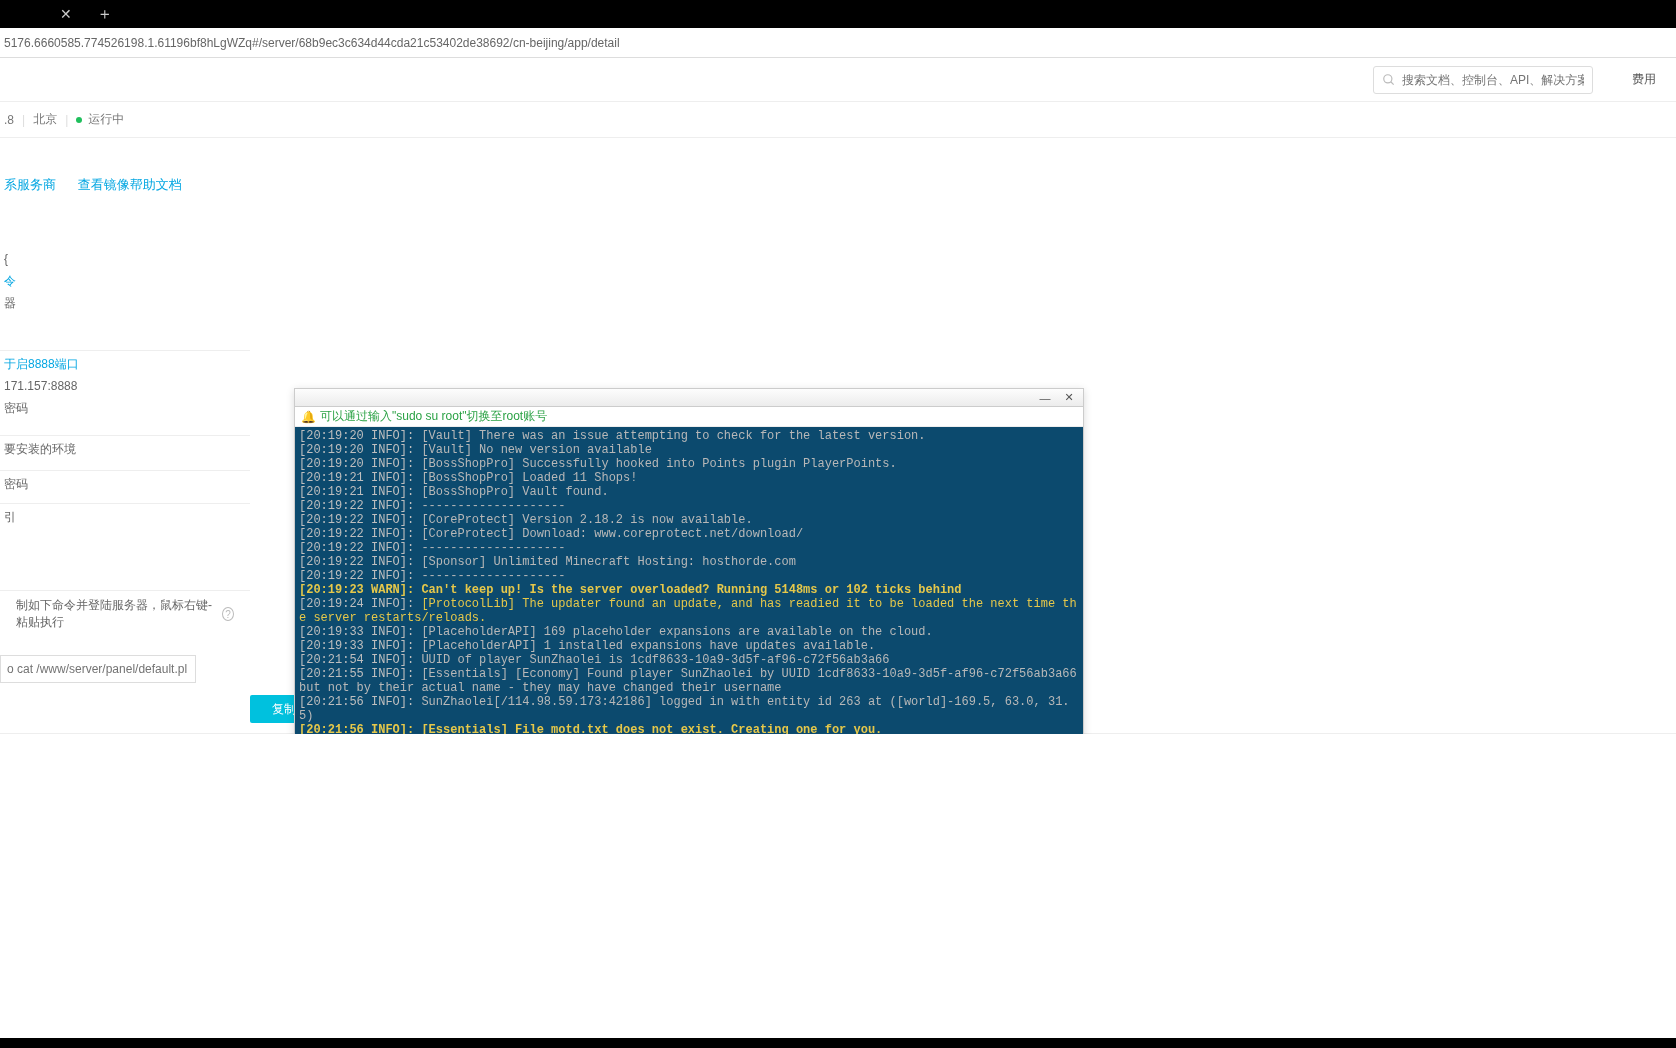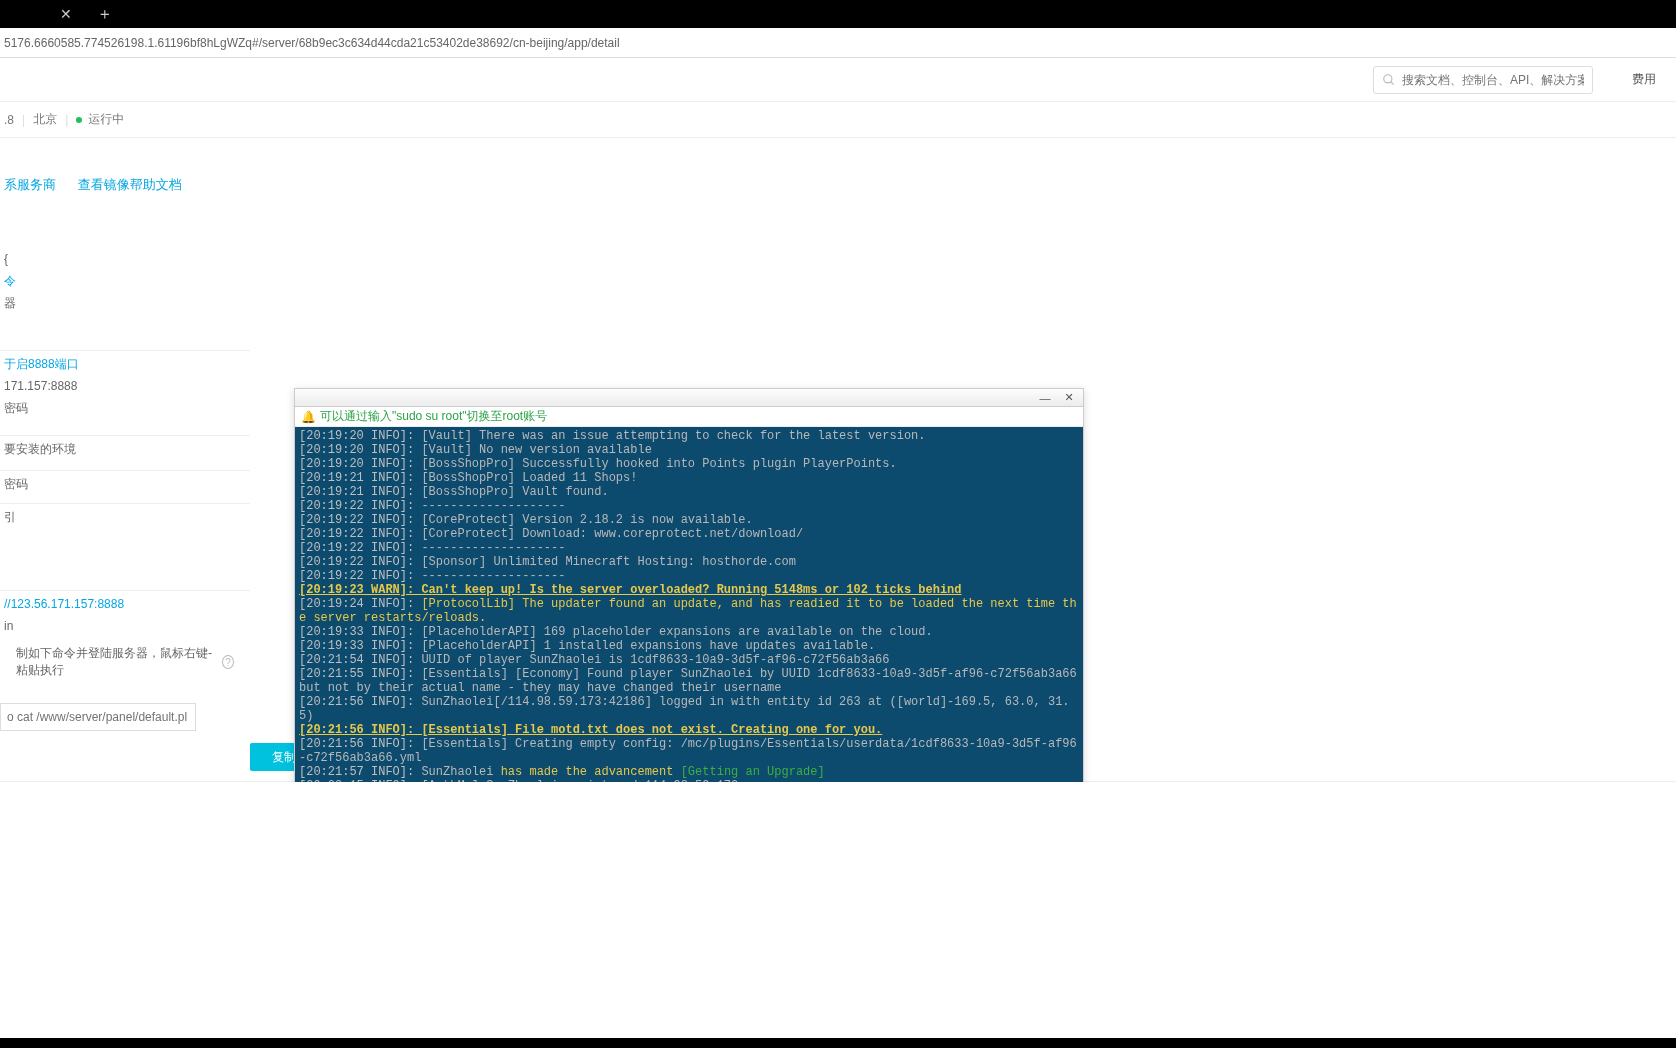--- a/index.html
+++ b/index.html
@@ -40,21 +40,21 @@
 .btn-primary { background: #00c1de; color: #fff; border: none; }
 .btn-secondary { background: #fff; color: #00a4c5; border: 1px solid #00c1de; }
 
 
 .terminal-window { position: absolute; top: 220px; left: 294px; width: 790px; background: #fff; border: 1px solid #ccc; box-shadow: 0 2px 8px rgba(0,0,0,0.15); }
 .term-titlebar { height: 18px; background: linear-gradient(#fdfdfd,#ececec); border-bottom: 1px solid #ccc; display: flex; justify-content: flex-end; align-items: center; padding: 0 4px; gap: 4px; }
 .term-titlebar .win-btn { width: 20px; height: 14px; display: inline-flex; align-items: center; justify-content: center; font-size: 11px; color: #555; cursor: pointer; }
 .term-notice { height: 20px; background: #fff; color: #2ba245; font-size: 12px; padding: 0 6px; display: flex; align-items: center; gap: 4px; border-bottom: 1px solid #eee; }
 .term-body { background: #0c4a6e; color: #b8b8b8; font-family: "Consolas","Courier New",monospace; font-size: 12px; line-height: 14px; padding: 2px 4px; height: 412px; overflow: hidden; white-space: pre-wrap; word-break: break-all; }
 .term-body .ts { color: #bfbfbf; }
-.term-body .warn { color: #e6c84a; font-weight: bold; text-decoration: underline; }
+.term-body .warn { color: #e6c84a; font-weight: bold; }
 .term-body .yl { color: #e6c84a; }
 .term-body .ach { color: #3fae3f; }
 .term-body .cursor { background: #fff; color: #fff; }
 .term-footer { height: 30px; display: flex; align-items: center; padding: 0 14px; gap: 18px; font-size: 12px; color: #888; }
 .term-footer .panel-name { color: #444; font-weight: 500; font-size: 13px; }
 
 .page-bottom { position: fixed; bottom: 0; left: 0; right: 0; height: 10px; background: #000; }
 
 .left-col { width: 250px; }
 .main-area { position: relative; }
@@ -124,24 +124,20 @@
     <div class="side-info">
       <div>密码</div>
     </div>
     <div style="height:6px"></div>
     <hr class="hr">
     <div class="side-info">
       <div>引</div>
     </div>
     <div style="height:60px"></div>
     <hr class="hr">
-    <div class="side-info">
-      <div class="blue">//123.56.171.157:8888</div>
-      <div>in</div>
-    </div>
     <div class="instruction-row">
       <span>制如下命令并登陆服务器，鼠标右键-粘贴执行</span>
       <span class="help-circle">?</span>
     </div>
     <input class="cmd-input" value="o cat /www/server/panel/default.pl" style="">
   </div>
 
   <div class="btn-row">
     <button class="btn btn-primary">复制</button>
     <button class="btn btn-secondary">远程连接</button>

